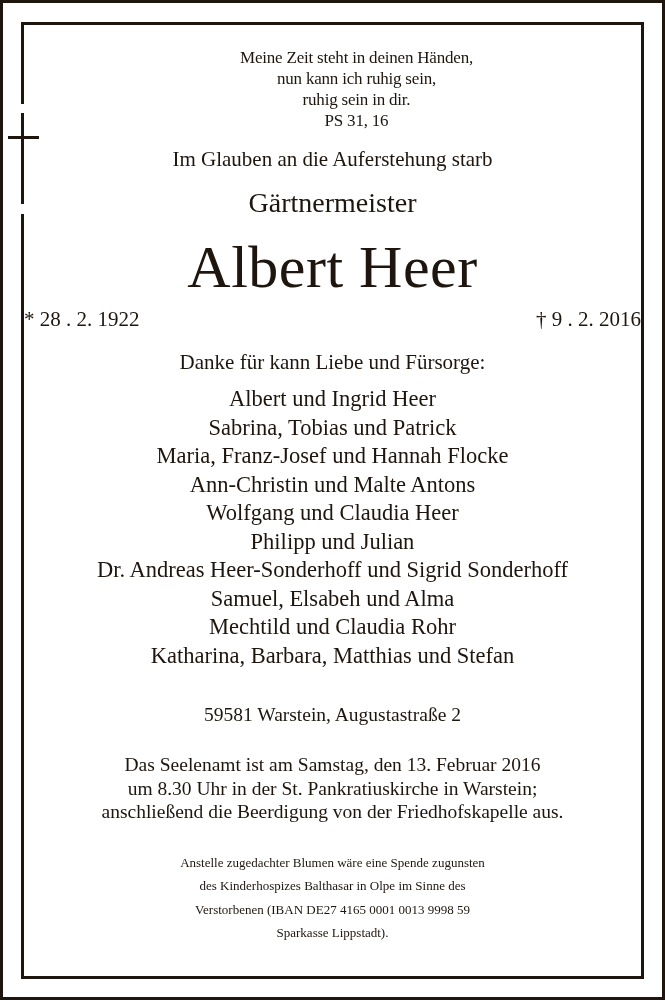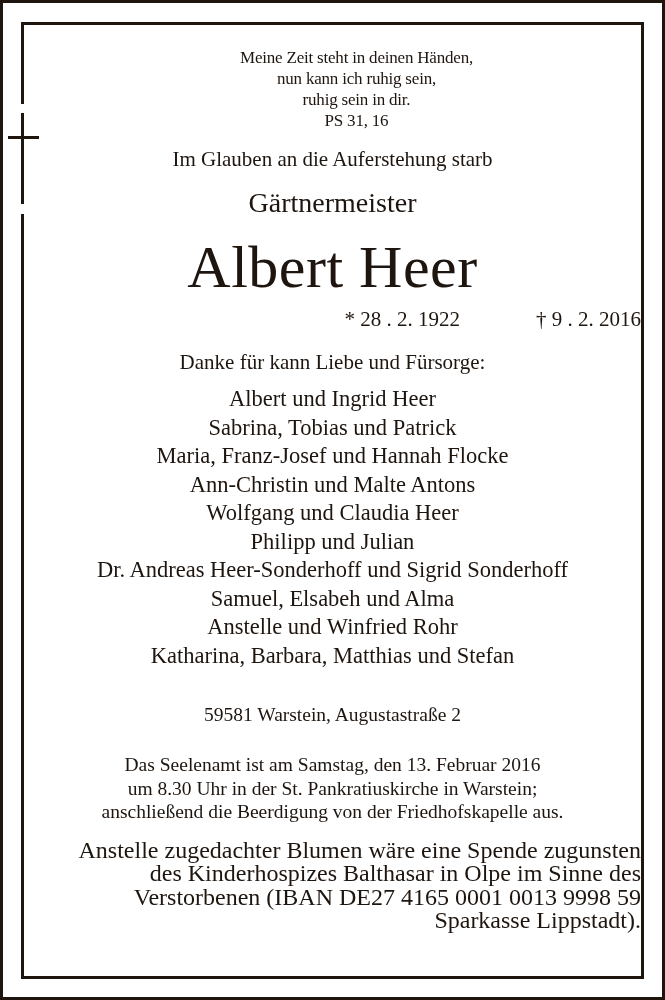--- a/index.html
+++ b/index.html
@@ -24,26 +24,26 @@
   .content {
     position: absolute; left: 24px; top: 25px; width: 617px;
     text-align: center; color: #1e150f;
     font-family: "Liberation Serif", "DejaVu Serif", serif;
   }
   .verse { margin-top: 22px; font-size: 17px; line-height: 21px; }
   .verse div { letter-spacing: -0.2px; padding-left: 48px; }
   .intro { margin-top: 15px; font-size: 21px; line-height: 26px; }
   .title { margin-top: 14px; font-size: 28px; line-height: 34px; }
   .name { margin-top: 16px; font-size: 60px; line-height: 62px; letter-spacing: 0.5px; }
-  .dates { margin-top: 8px; font-size: 21px; line-height: 26px; display: flex; justify-content: flex-end; gap: 76px; }
+  .dates { margin-top: 8px; font-size: 21px; line-height: 26px; display: flex; justify-content: space-between; gap: 76px; }
   .thanks { margin-top: 17px; font-size: 21px; line-height: 26px; }
   .mourners { margin-top: 10px; font-size: 22.5px; line-height: 28.5px; }
   .address { margin-top: 33px; font-size: 19.5px; line-height: 24px; }
   .service { margin-top: 26px; font-size: 19.5px; line-height: 23.5px; }
-  .donation { margin-top: 15px; font-size: 24px; line-height: 23.5px; text-align: right; }
+  .donation { margin-top: 27px; font-size: 13px; line-height: 23.5px; }
 </style>
 </head>
 <body>
 
 <div class="outer"></div>
 <div class="inner"></div>
 <div class="gap"></div>
 <div class="cross-v"></div>
 <div class="cross-h"></div>
 
@@ -68,21 +68,21 @@
 
   <div class="mourners">
     <div>Albert und Ingrid Heer</div>
     <div>Sabrina, Tobias und Patrick</div>
     <div>Maria, Franz-Josef und Hannah Flocke</div>
     <div>Ann-Christin und Malte Antons</div>
     <div>Wolfgang und Claudia Heer</div>
     <div>Philipp und Julian</div>
     <div>Dr. Andreas Heer-Sonderhoff und Sigrid Sonderhoff</div>
     <div>Samuel, Elsabeh und Alma</div>
-    <div>Anstelle und Winfried Rohr</div>
+    <div>Mechtild und Claudia Rohr</div>
     <div>Katharina, Barbara, Matthias und Stefan</div>
   </div>
 
   <div class="address">59581 Warstein, Augustastraße 2</div>
 
   <div class="service">
     <div>Das Seelenamt ist am Samstag, den 13. Februar 2016</div>
     <div>um 8.30 Uhr in der St. Pankratiuskirche in Warstein;</div>
     <div>anschließend die Beerdigung von der Friedhofskapelle aus.</div>
   </div>

